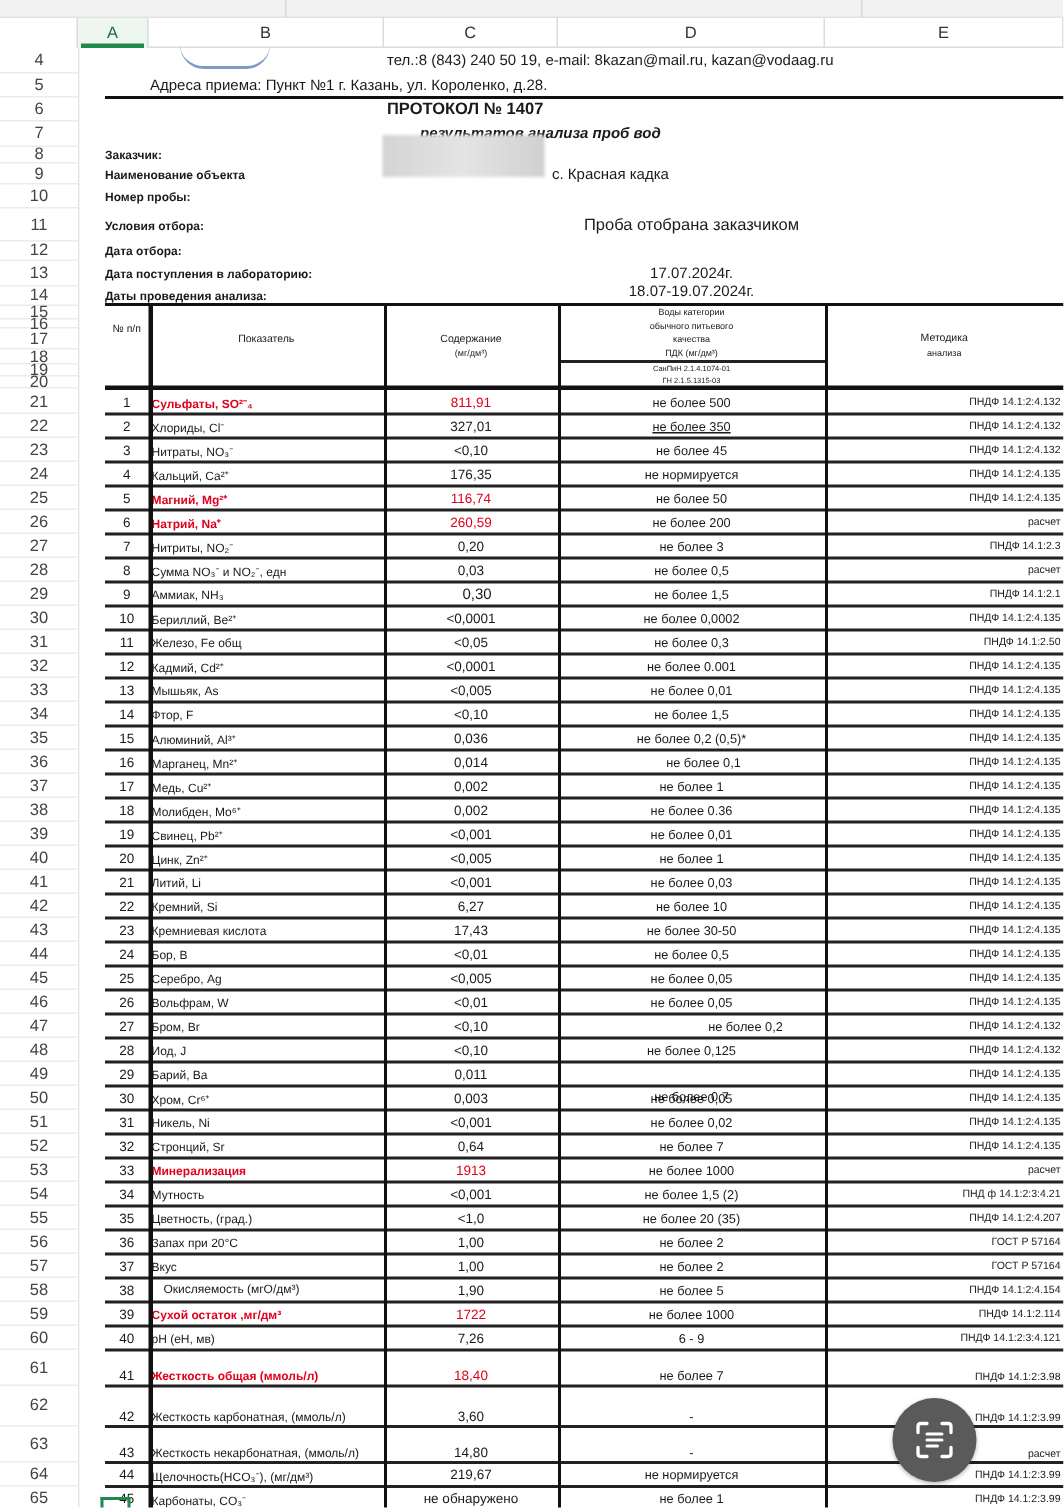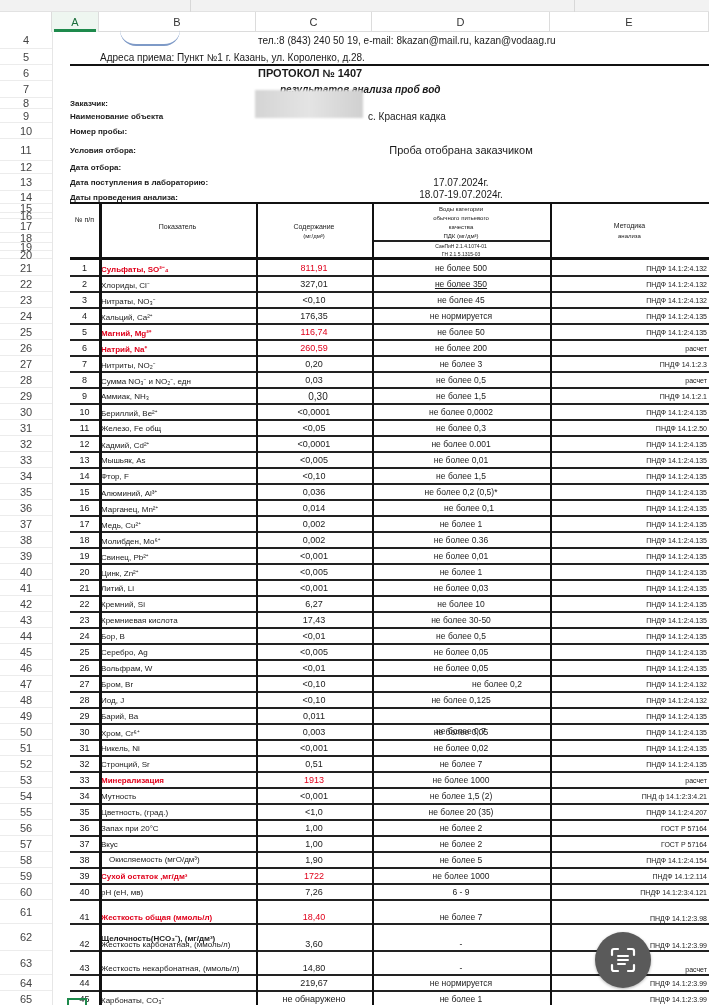--- a/index.html
+++ b/index.html
@@ -317,21 +317,21 @@
     <div class="rowhdr" style="top:740px;height:16px">51</div>
     <div class="cell c-center" style="left:70px;top:740px;width:29px;height:16px;font-size:9px;">31</div>
     <div class="cell " style="left:101px;top:740px;width:154px;height:16px;">Никель, Ni</div>
     <div class="cell c-center " style="left:256px;top:740px;width:116px;height:16px;font-size:9px;">&lt;0,001</div>
     <div class="cell c-center" style="left:372px;top:740px;width:178px;height:16px;font-size:8.5px;">не более 0,02</div>
     <div class="cell c-right" style="left:550px;top:740px;width:159px;height:16px;font-size:7px;">ПНДФ 14.1:2:4.135</div>
     <div class="thin" style="left:70px;top:755px;width:639px;height:1.5px"></div>
     <div class="rowhdr" style="top:756px;height:16px">52</div>
     <div class="cell c-center" style="left:70px;top:756px;width:29px;height:16px;font-size:9px;">32</div>
     <div class="cell " style="left:101px;top:756px;width:154px;height:16px;">Стронций, Sr</div>
-    <div class="cell c-center " style="left:256px;top:756px;width:116px;height:16px;font-size:9px;">0,51</div>
+    <div class="cell c-center " style="left:256px;top:756px;width:116px;height:16px;font-size:9px;">0,64</div>
     <div class="cell c-center" style="left:372px;top:756px;width:178px;height:16px;font-size:8.5px;">не более 7</div>
     <div class="cell c-right" style="left:550px;top:756px;width:159px;height:16px;font-size:7px;">ПНДФ 14.1:2:4.135</div>
     <div class="thin" style="left:70px;top:771px;width:639px;height:1.5px"></div>
     <div class="rowhdr" style="top:772px;height:16px">53</div>
     <div class="cell c-center" style="left:70px;top:772px;width:29px;height:16px;font-size:9px;">33</div>
     <div class="cell red" style="left:101px;top:772px;width:154px;height:16px;">Минерализация</div>
     <div class="cell c-center red" style="left:256px;top:772px;width:116px;height:16px;font-size:9px;font-weight:normal;">1913</div>
     <div class="cell c-center" style="left:372px;top:772px;width:178px;height:16px;font-size:8.5px;">не более 1000</div>
     <div class="cell c-right" style="left:550px;top:772px;width:159px;height:16px;font-size:7px;">расчет</div>
     <div class="thin" style="left:70px;top:787px;width:639px;height:1.5px"></div>
@@ -400,21 +400,21 @@
     <div class="thin" style="left:70px;top:950px;width:639px;height:1.5px"></div>
     <div class="rowhdr" style="top:951px;height:24px">63</div>
     <div class="cell c-center" style="left:70px;top:951px;width:29px;height:24px;font-size:9px;align-items:flex-end;padding-bottom:2px;">43</div>
     <div class="cell " style="left:101px;top:951px;width:154px;height:24px;align-items:flex-end;padding-bottom:2px;">Жесткость некарбонатная, (ммоль/л)</div>
     <div class="cell c-center " style="left:256px;top:951px;width:116px;height:24px;font-size:9px;align-items:flex-end;padding-bottom:2px;">14,80</div>
     <div class="cell c-center" style="left:372px;top:951px;width:178px;height:24px;font-size:8.5px;align-items:flex-end;padding-bottom:2px;">-</div>
     <div class="cell c-right" style="left:550px;top:951px;width:159px;height:24px;font-size:7px;align-items:flex-end;padding-bottom:2px;">расчет</div>
     <div class="thin" style="left:70px;top:974px;width:639px;height:1.5px"></div>
     <div class="rowhdr" style="top:975px;height:16px">64</div>
     <div class="cell c-center" style="left:70px;top:975px;width:29px;height:16px;font-size:9px;">44</div>
-    <div class="cell " style="left:101px;top:929px;width:154px;height:16px;font-weight:bold;">Щелочность(HCO₃⁻), (мг/дм³)</div>
+    <div class="cell " style="left:101px;top:975px;width:154px;height:16px;">Щелочность(HCO₃⁻), (мг/дм³)</div>
     <div class="cell c-center " style="left:256px;top:975px;width:116px;height:16px;font-size:9px;">219,67</div>
     <div class="cell c-center" style="left:372px;top:975px;width:178px;height:16px;font-size:8.5px;">не нормируется</div>
     <div class="cell c-right" style="left:550px;top:975px;width:159px;height:16px;font-size:7px;">ПНДФ 14.1:2:3.99</div>
     <div class="thin" style="left:70px;top:990px;width:639px;height:1.5px"></div>
     <div class="rowhdr" style="top:991px;height:16px">65</div>
     <div class="cell c-center" style="left:70px;top:991px;width:29px;height:16px;font-size:9px;">45</div>
     <div class="cell " style="left:101px;top:991px;width:154px;height:16px;">Карбонаты, CO₃⁻</div>
     <div class="cell c-center " style="left:256px;top:991px;width:116px;height:16px;font-size:9px;">не обнаружено</div>
     <div class="cell c-center" style="left:372px;top:991px;width:178px;height:16px;font-size:8.5px;">не более 1</div>
     <div class="cell c-right" style="left:550px;top:991px;width:159px;height:16px;font-size:7px;">ПНДФ 14.1:2:3.99</div>

